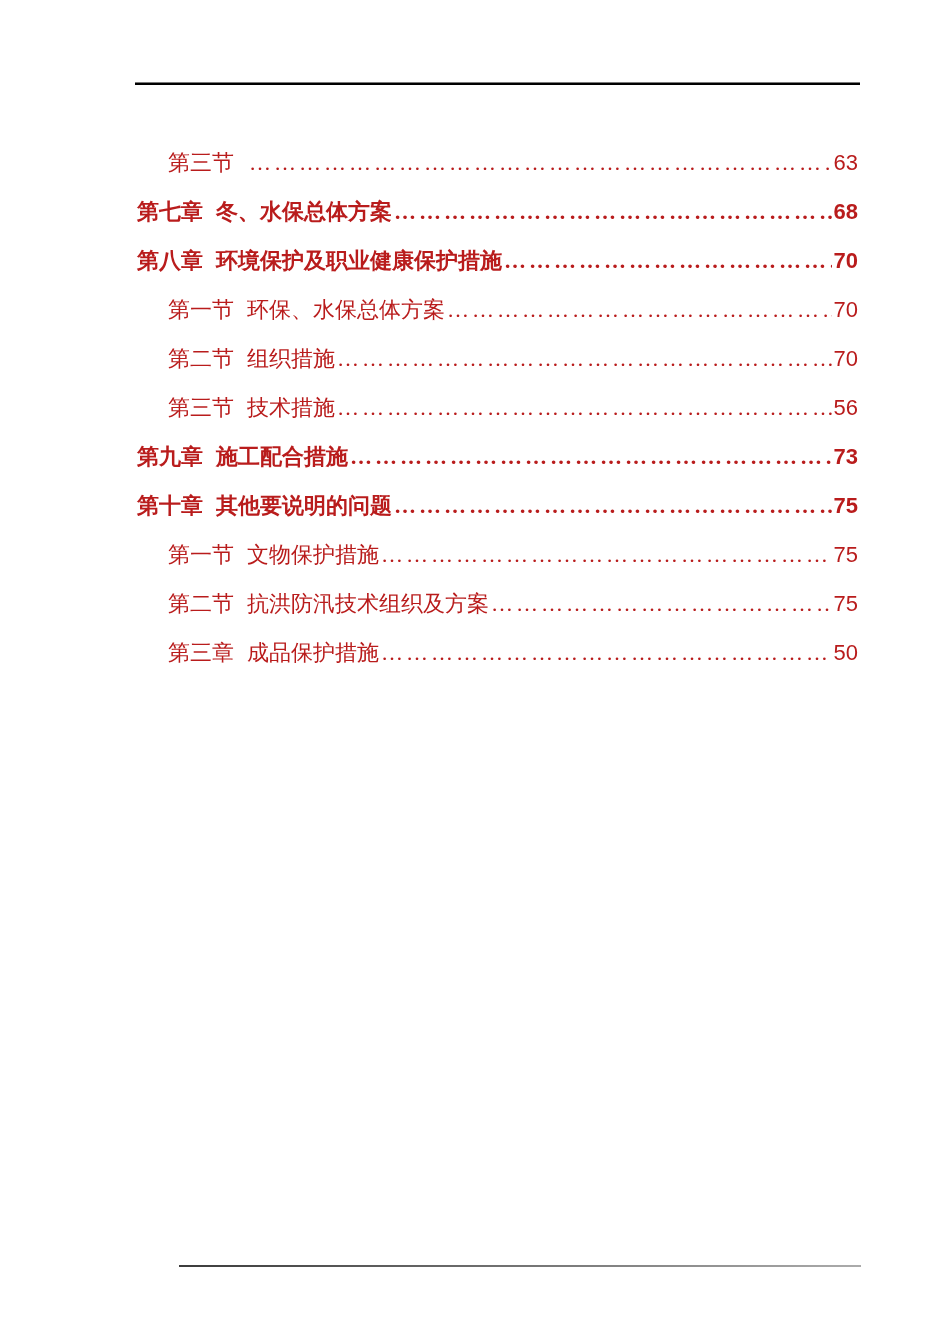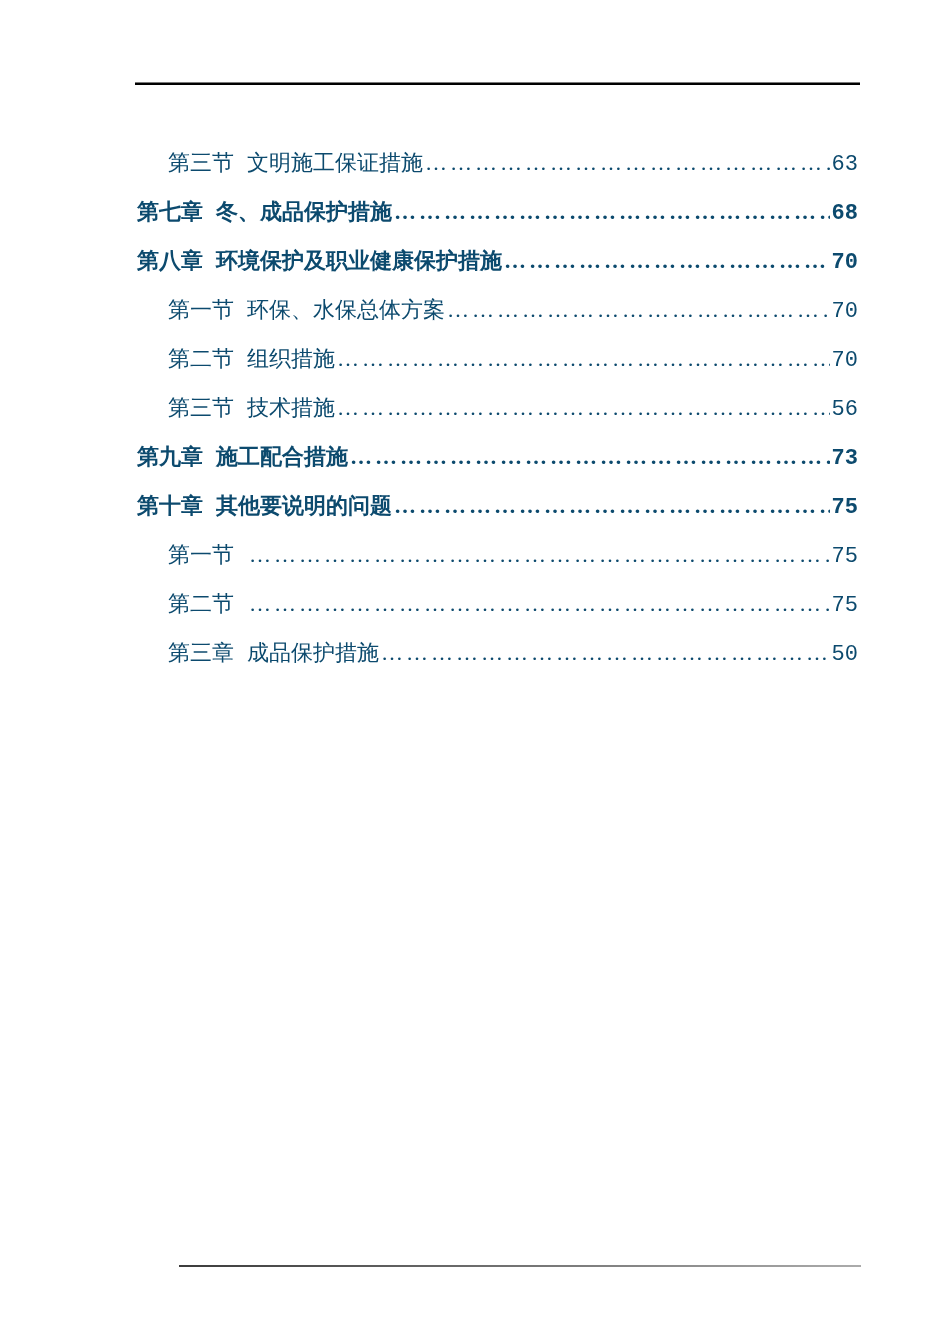--- a/index.html
+++ b/index.html
@@ -43,59 +43,58 @@
     top: 138px;
     width: 721px;
   }
   .toc-row {
     display: flex;
     align-items: baseline;
     height: 49px;
     line-height: 49px;
     font-size: 22px;
     white-space: nowrap;
-    color: #0c4a6e;
+    color: #b91c1c;
   }
   .toc-row.chapter {
     font-weight: bold;
   }
   .toc-row.section {
     padding-left: 31px;
   }
   .toc-num {
     margin-right: 13px;
   }
   .toc-leader {
     flex: 1;
     overflow: hidden;
     margin: 0 2px;
     letter-spacing: 3px;
     min-width: 20px;
   }
   .toc-page {
-    font-family: Liberation Mono, monospace;
+    font-family: Liberation Sans, sans-serif;
   }
 </style>
 </head>
 <body>
 
 <div class="page">
 
   <div class="header-rule"></div>
 
   <div class="toc">
       <div class="toc-row section">
     <span class="toc-num">第三节</span>
-    <span class="toc-title">文明施工保证措施</span>
     <span class="toc-leader">………………………………………………………………………………………………………………………………………………………………</span>
     <span class="toc-page">63</span>
   </div>
       <div class="toc-row chapter">
     <span class="toc-num">第七章</span>
-    <span class="toc-title">冬、成品保护措施</span>
+    <span class="toc-title">冬、水保总体方案</span>
     <span class="toc-leader">………………………………………………………………………………………………………………………………………………………………</span>
     <span class="toc-page">68</span>
   </div>
       <div class="toc-row chapter">
     <span class="toc-num">第八章</span>
     <span class="toc-title">环境保护及职业健康保护措施</span>
     <span class="toc-leader">………………………………………………………………………………………………………………………………………………………………</span>
     <span class="toc-page">70</span>
   </div>
       <div class="toc-row section">
@@ -123,25 +122,27 @@
     <span class="toc-page">73</span>
   </div>
       <div class="toc-row chapter">
     <span class="toc-num">第十章</span>
     <span class="toc-title">其他要说明的问题</span>
     <span class="toc-leader">………………………………………………………………………………………………………………………………………………………………</span>
     <span class="toc-page">75</span>
   </div>
       <div class="toc-row section">
     <span class="toc-num">第一节</span>
+    <span class="toc-title">文物保护措施</span>
     <span class="toc-leader">………………………………………………………………………………………………………………………………………………………………</span>
     <span class="toc-page">75</span>
   </div>
       <div class="toc-row section">
     <span class="toc-num">第二节</span>
+    <span class="toc-title">抗洪防汛技术组织及方案</span>
     <span class="toc-leader">………………………………………………………………………………………………………………………………………………………………</span>
     <span class="toc-page">75</span>
   </div>
       <div class="toc-row section">
     <span class="toc-num">第三章</span>
     <span class="toc-title">成品保护措施</span>
     <span class="toc-leader">………………………………………………………………………………………………………………………………………………………………</span>
     <span class="toc-page">50</span>
   </div>
     </div>

